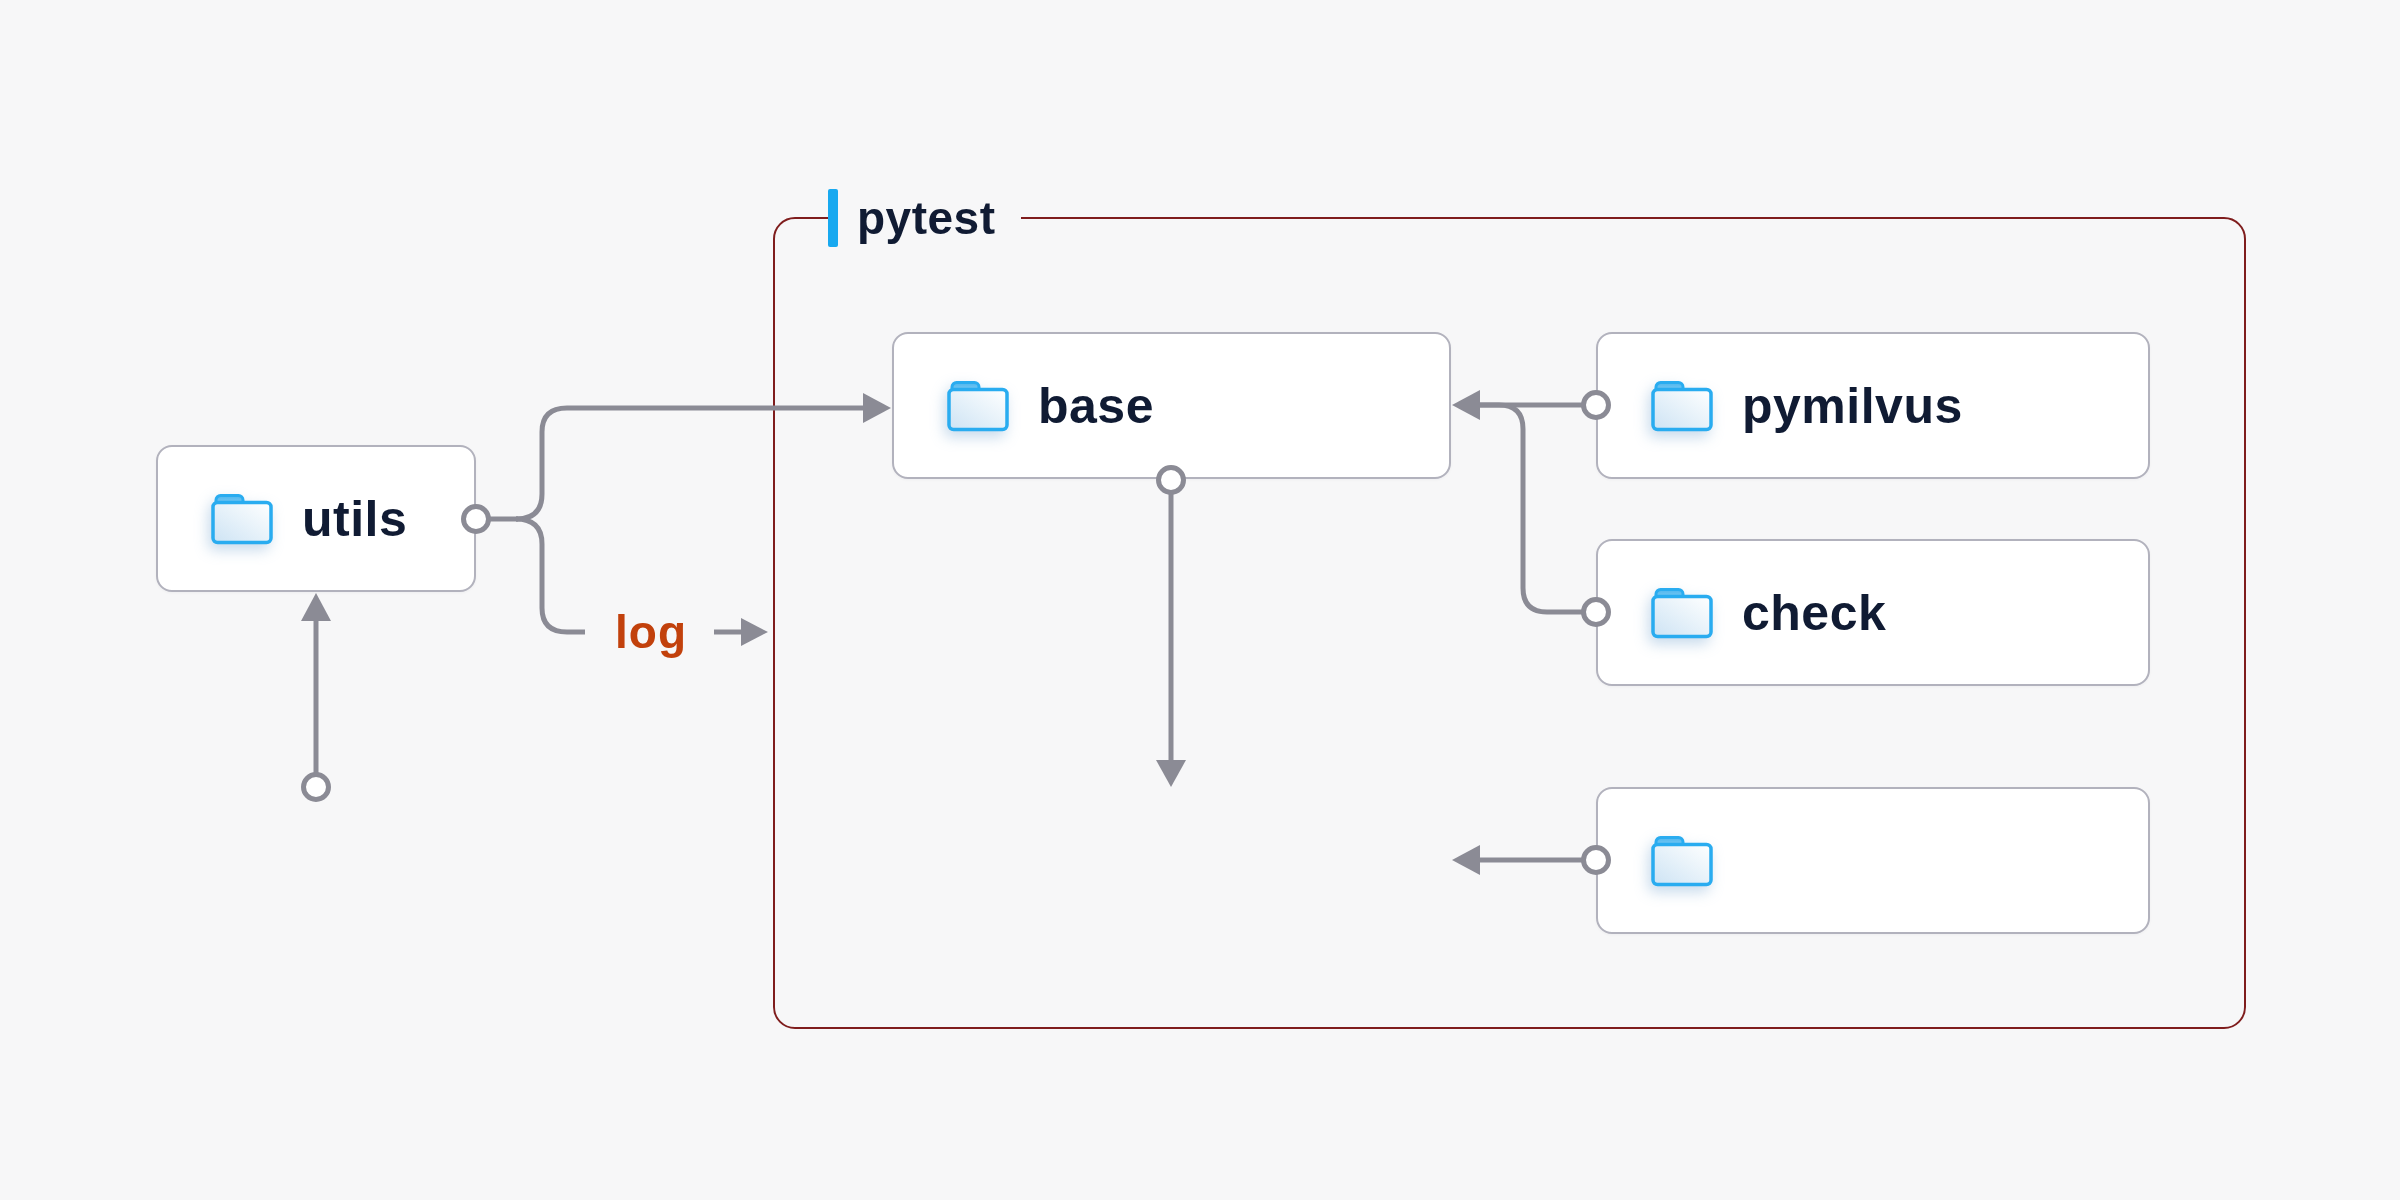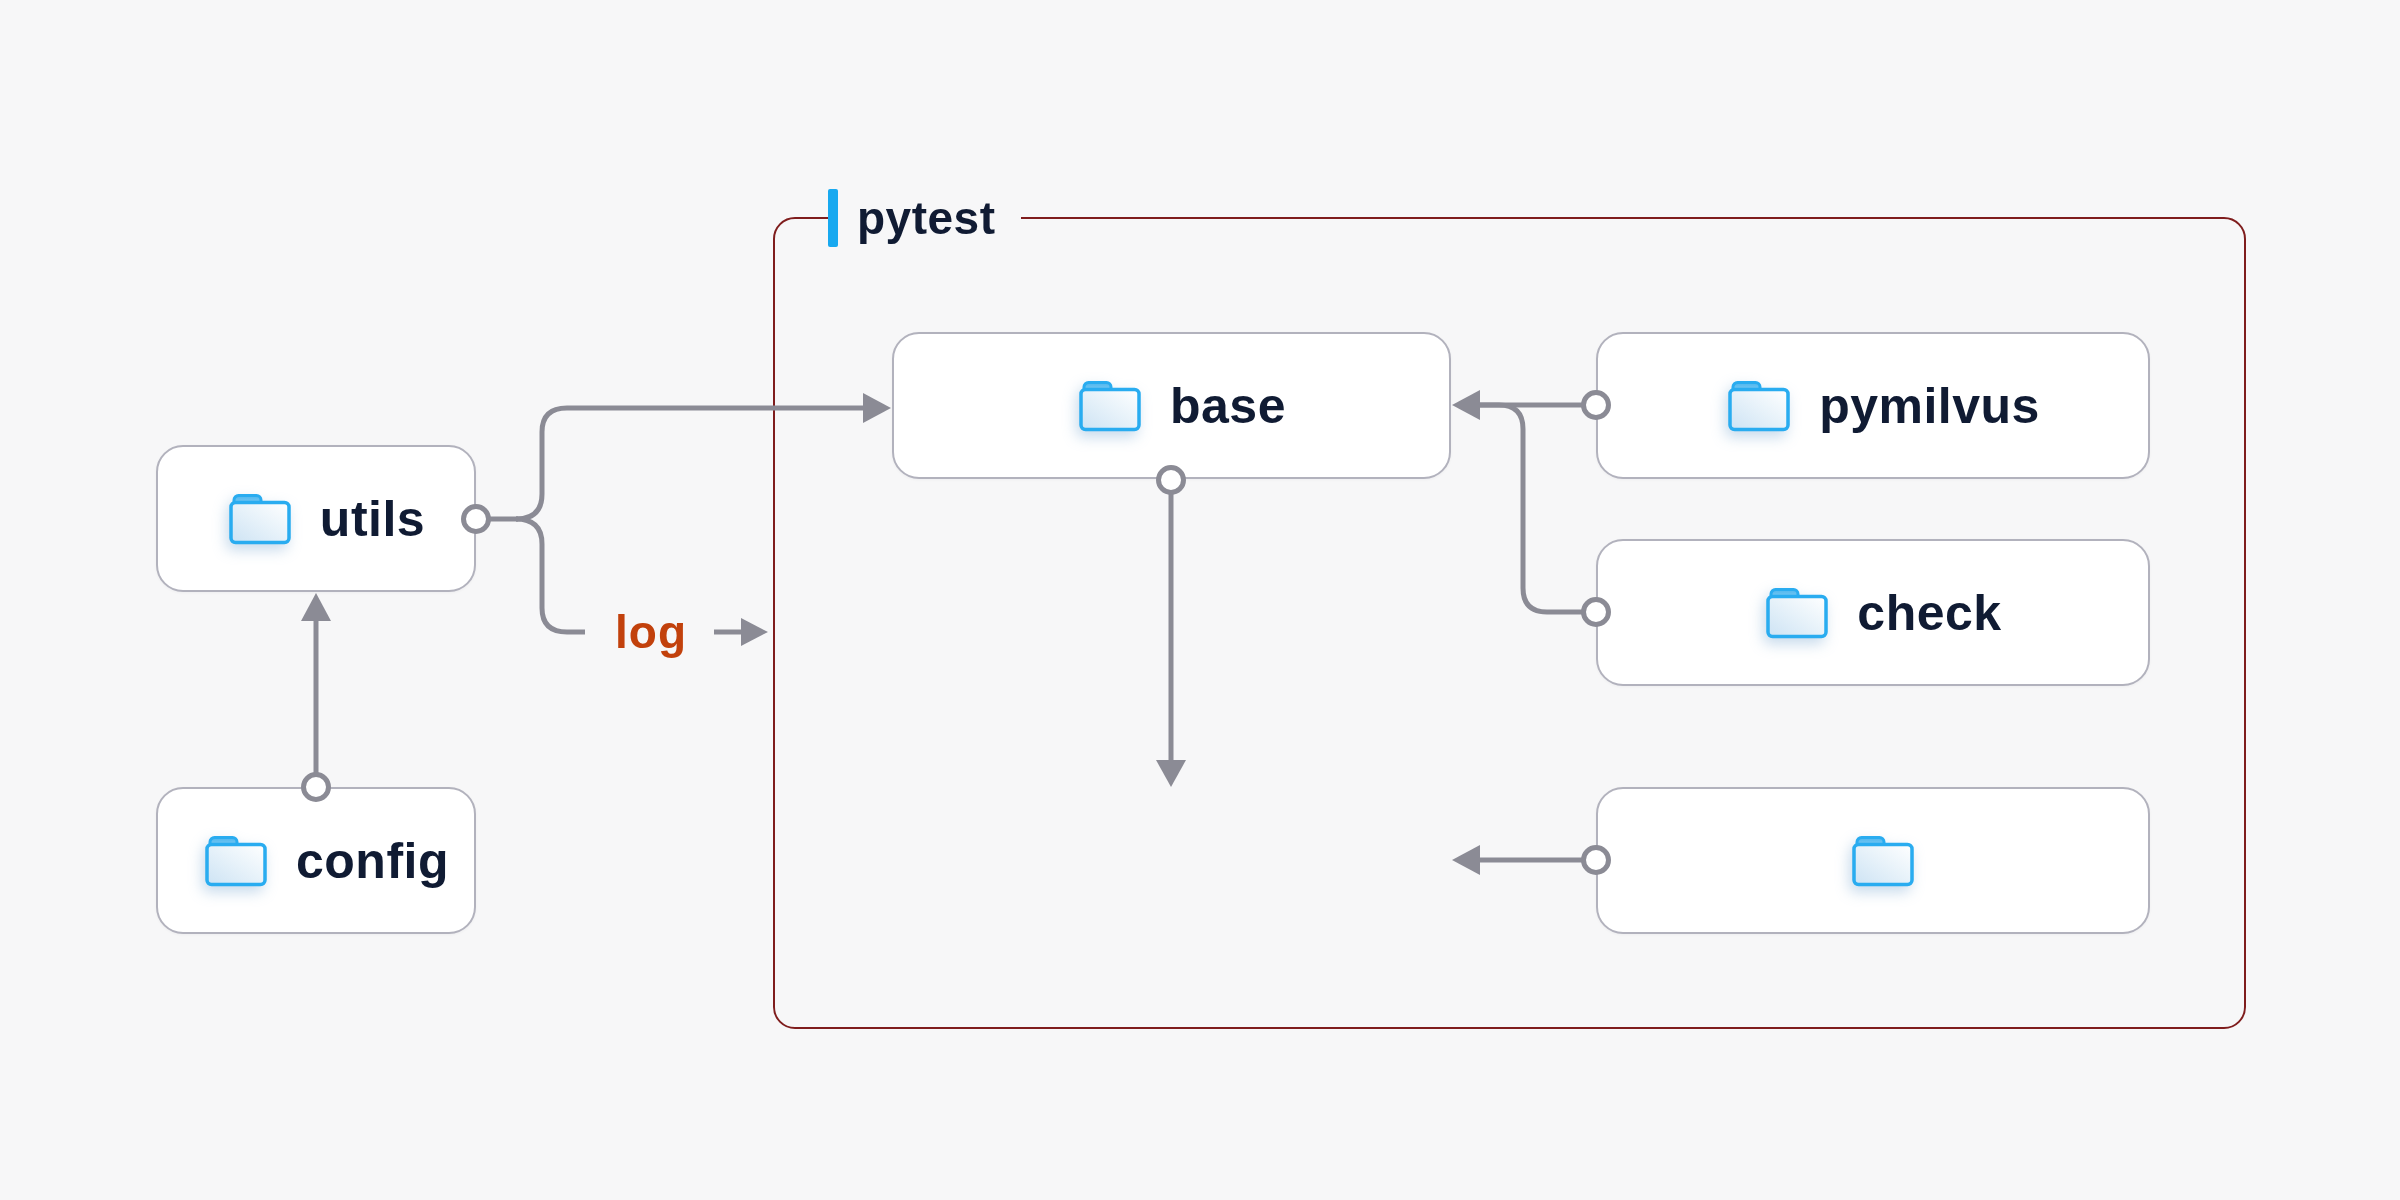--- a/index.html
+++ b/index.html
@@ -46,29 +46,28 @@
     color: #101b33;
     letter-spacing: 0.5px;
   }
 
   
   .node {
     position: absolute;
     height: 147px;
     background: #ffffff;
     border: 2px solid #b2b2bd;
-    border-radius: 27px;
+    border-radius: 16px;
     box-sizing: border-box;
     display: flex;
     align-items: center;
-    padding-left: 20px;
+    padding-left: 51px;
     gap: 27px;
     z-index: 3;
     box-shadow: 0 1px 3px rgba(20,30,60,0.04);
-    justify-content: center;
   }
   .node .label {
     font-size: 50px;
     font-weight: 600;
     color: #101b33;
     letter-spacing: 0.5px;
     white-space: nowrap;
   }
   .node .folder { flex: 0 0 auto; }
 
@@ -188,27 +187,20 @@
   <span class="edge-label">log</span>
 
   <div class="node" id="node-utils">
     <svg class="folder folder-svg" width="66" height="56" viewBox="0 0 66 56">
       <rect x="7" y="4.5" width="27" height="16" rx="4.5" fill="url(#folderTab)" stroke="#29acf0" stroke-width="3"></rect>
       <rect x="4" y="11.5" width="58" height="40" rx="4.5" fill="url(#folderBody)" stroke="#29acf0" stroke-width="3.5"></rect>
     </svg>
     <span class="label">utils</span>
   </div>
 
-  <div class="node" id="node-config">
-    <svg class="folder folder-svg" width="66" height="56" viewBox="0 0 66 56">
-      <rect x="7" y="4.5" width="27" height="16" rx="4.5" fill="url(#folderTab)" stroke="#29acf0" stroke-width="3"></rect>
-      <rect x="4" y="11.5" width="58" height="40" rx="4.5" fill="url(#folderBody)" stroke="#29acf0" stroke-width="3.5"></rect>
-    </svg>
-    <span class="label">config</span>
-  </div>
 
   <div class="node" id="node-base">
     <svg class="folder folder-svg" width="66" height="56" viewBox="0 0 66 56">
       <rect x="7" y="4.5" width="27" height="16" rx="4.5" fill="url(#folderTab)" stroke="#29acf0" stroke-width="3"></rect>
       <rect x="4" y="11.5" width="58" height="40" rx="4.5" fill="url(#folderBody)" stroke="#29acf0" stroke-width="3.5"></rect>
     </svg>
     <span class="label">base</span>
   </div>
 
 

